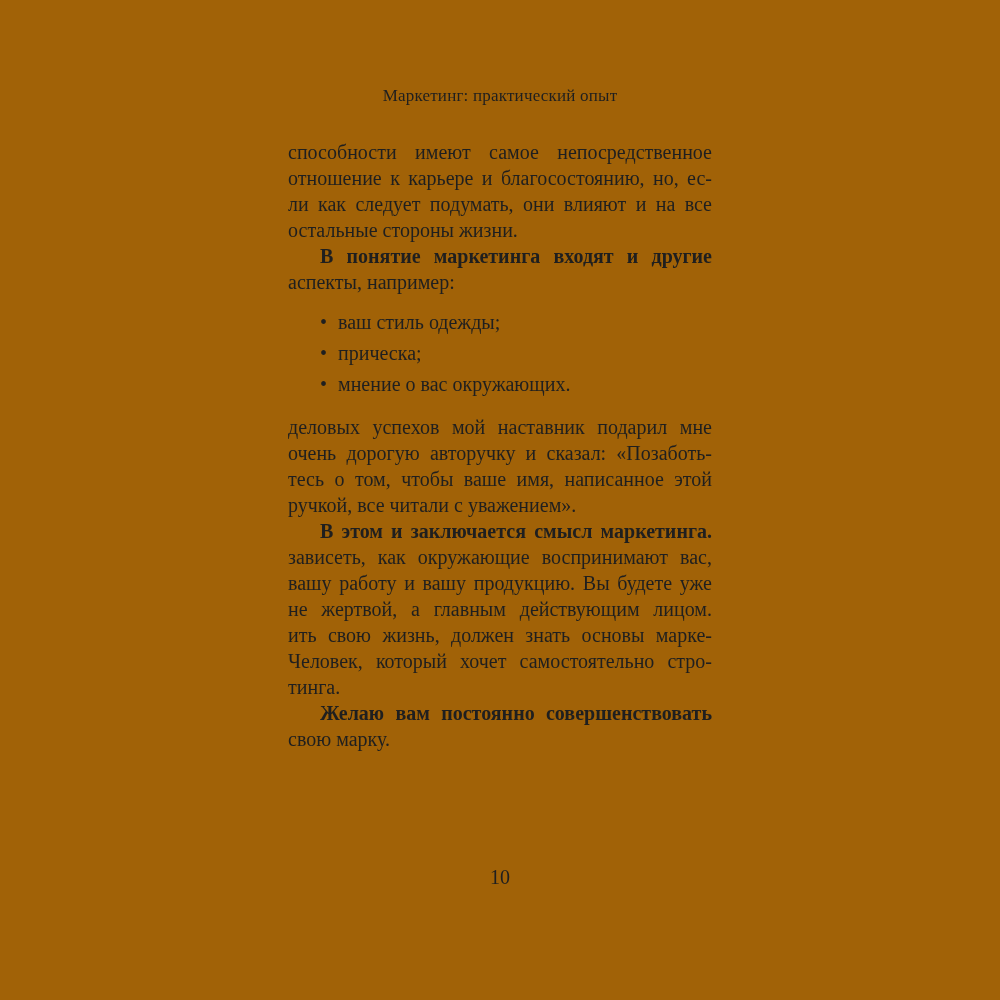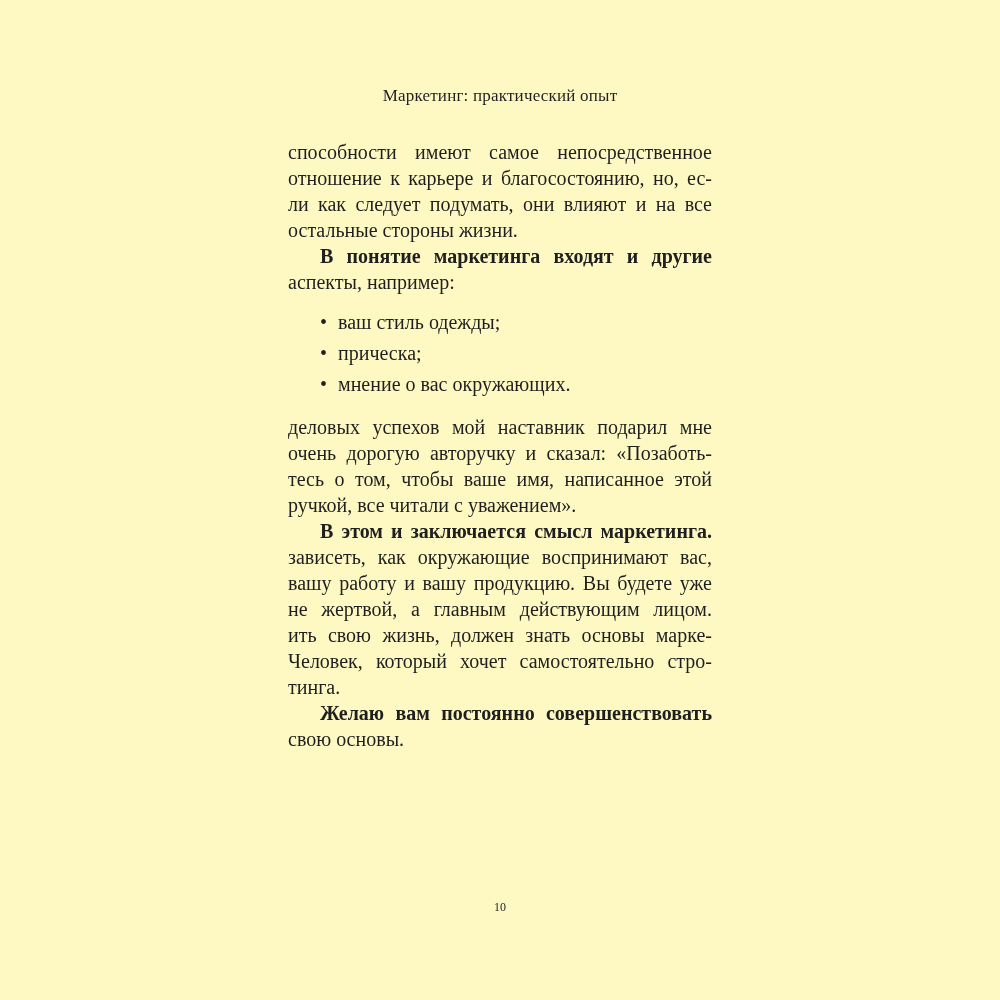--- a/index.html
+++ b/index.html
@@ -4,21 +4,21 @@
 <style>
   html, body {
     margin: 0;
     padding: 0;
     background: #ffffff;
   }
   .page {
     position: relative;
     width: 1000px;
     height: 1000px;
-    background: #fef9c3;
+    background: #a16207;
     overflow: hidden;
     font-family: "Liberation Serif", serif;
     color: #1f1f1f;
   }
   .running-head {
     position: absolute;
     top: 86px;
     left: 0;
     width: 1000px;
     text-align: center;
@@ -53,25 +53,25 @@
   .li:last-child { margin-bottom: 0; }
   .dot {
     flex: 0 0 18px;
     width: 18px;
     font-size: 20px;
   }
   .li-text { flex: 1 1 auto; }
   .block-signature { margin-top: 20px; }
   .page-number {
     position: absolute;
-    top: 897px;
+    top: 867px;
     left: 0;
     width: 1000px;
     text-align: center;
-    font-size: 12px;
+    font-size: 20px;
     line-height: 20px;
   }
 </style>
 </head>
 <body>
 
 <div class="page">
   <div class="running-head">Маркетинг: практический опыт</div>
 
   <div class="text-column">
@@ -109,20 +109,20 @@
         <div class="line indent just">В этом и заключается смысл маркетинга.</div>
         <div class="line just">зависеть, как окружающие воспринимают вас,</div>
         <div class="line just">вашу работу и вашу продукцию. Вы будете уже</div>
         <div class="line just">не жертвой, а главным действующим лицом.</div>
         <div class="line just">ить свою жизнь, должен знать основы марке-</div>
         <div class="line just">Человек, который хочет самостоятельно стро-</div>
         <div class="line">тинга.</div>
       </div>
       <div class="block block-paragraph">
         <div class="line indent just">Желаю вам постоянно совершенствовать</div>
-        <div class="line">свою основы.</div>
+        <div class="line">свою марку.</div>
       </div>
       <div class="block block-signature">
       </div>
     </div>
 
   <div class="page-number">10</div>
 </div>
 
 </body></html>

